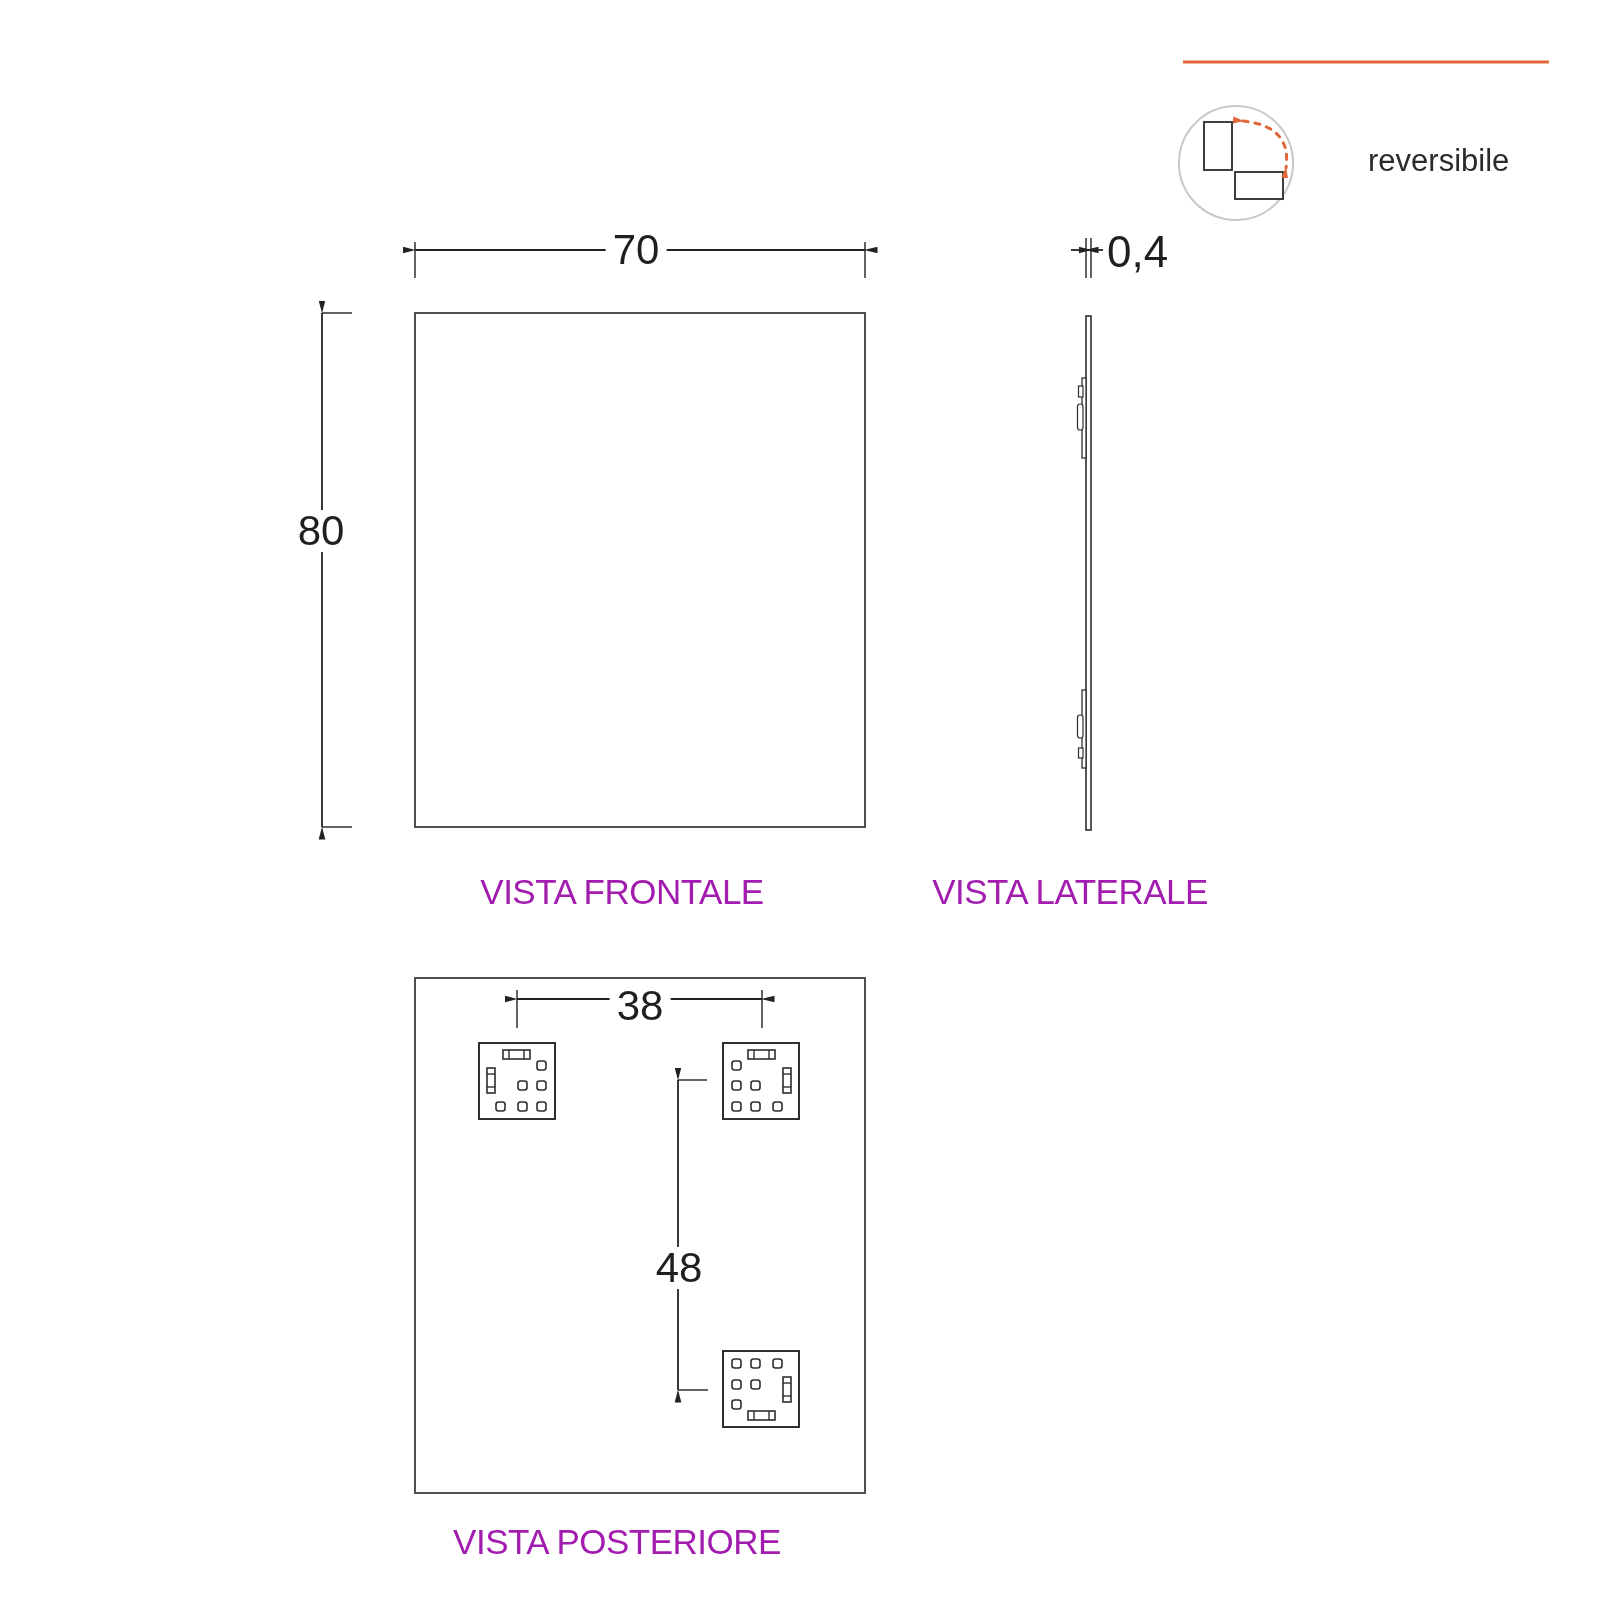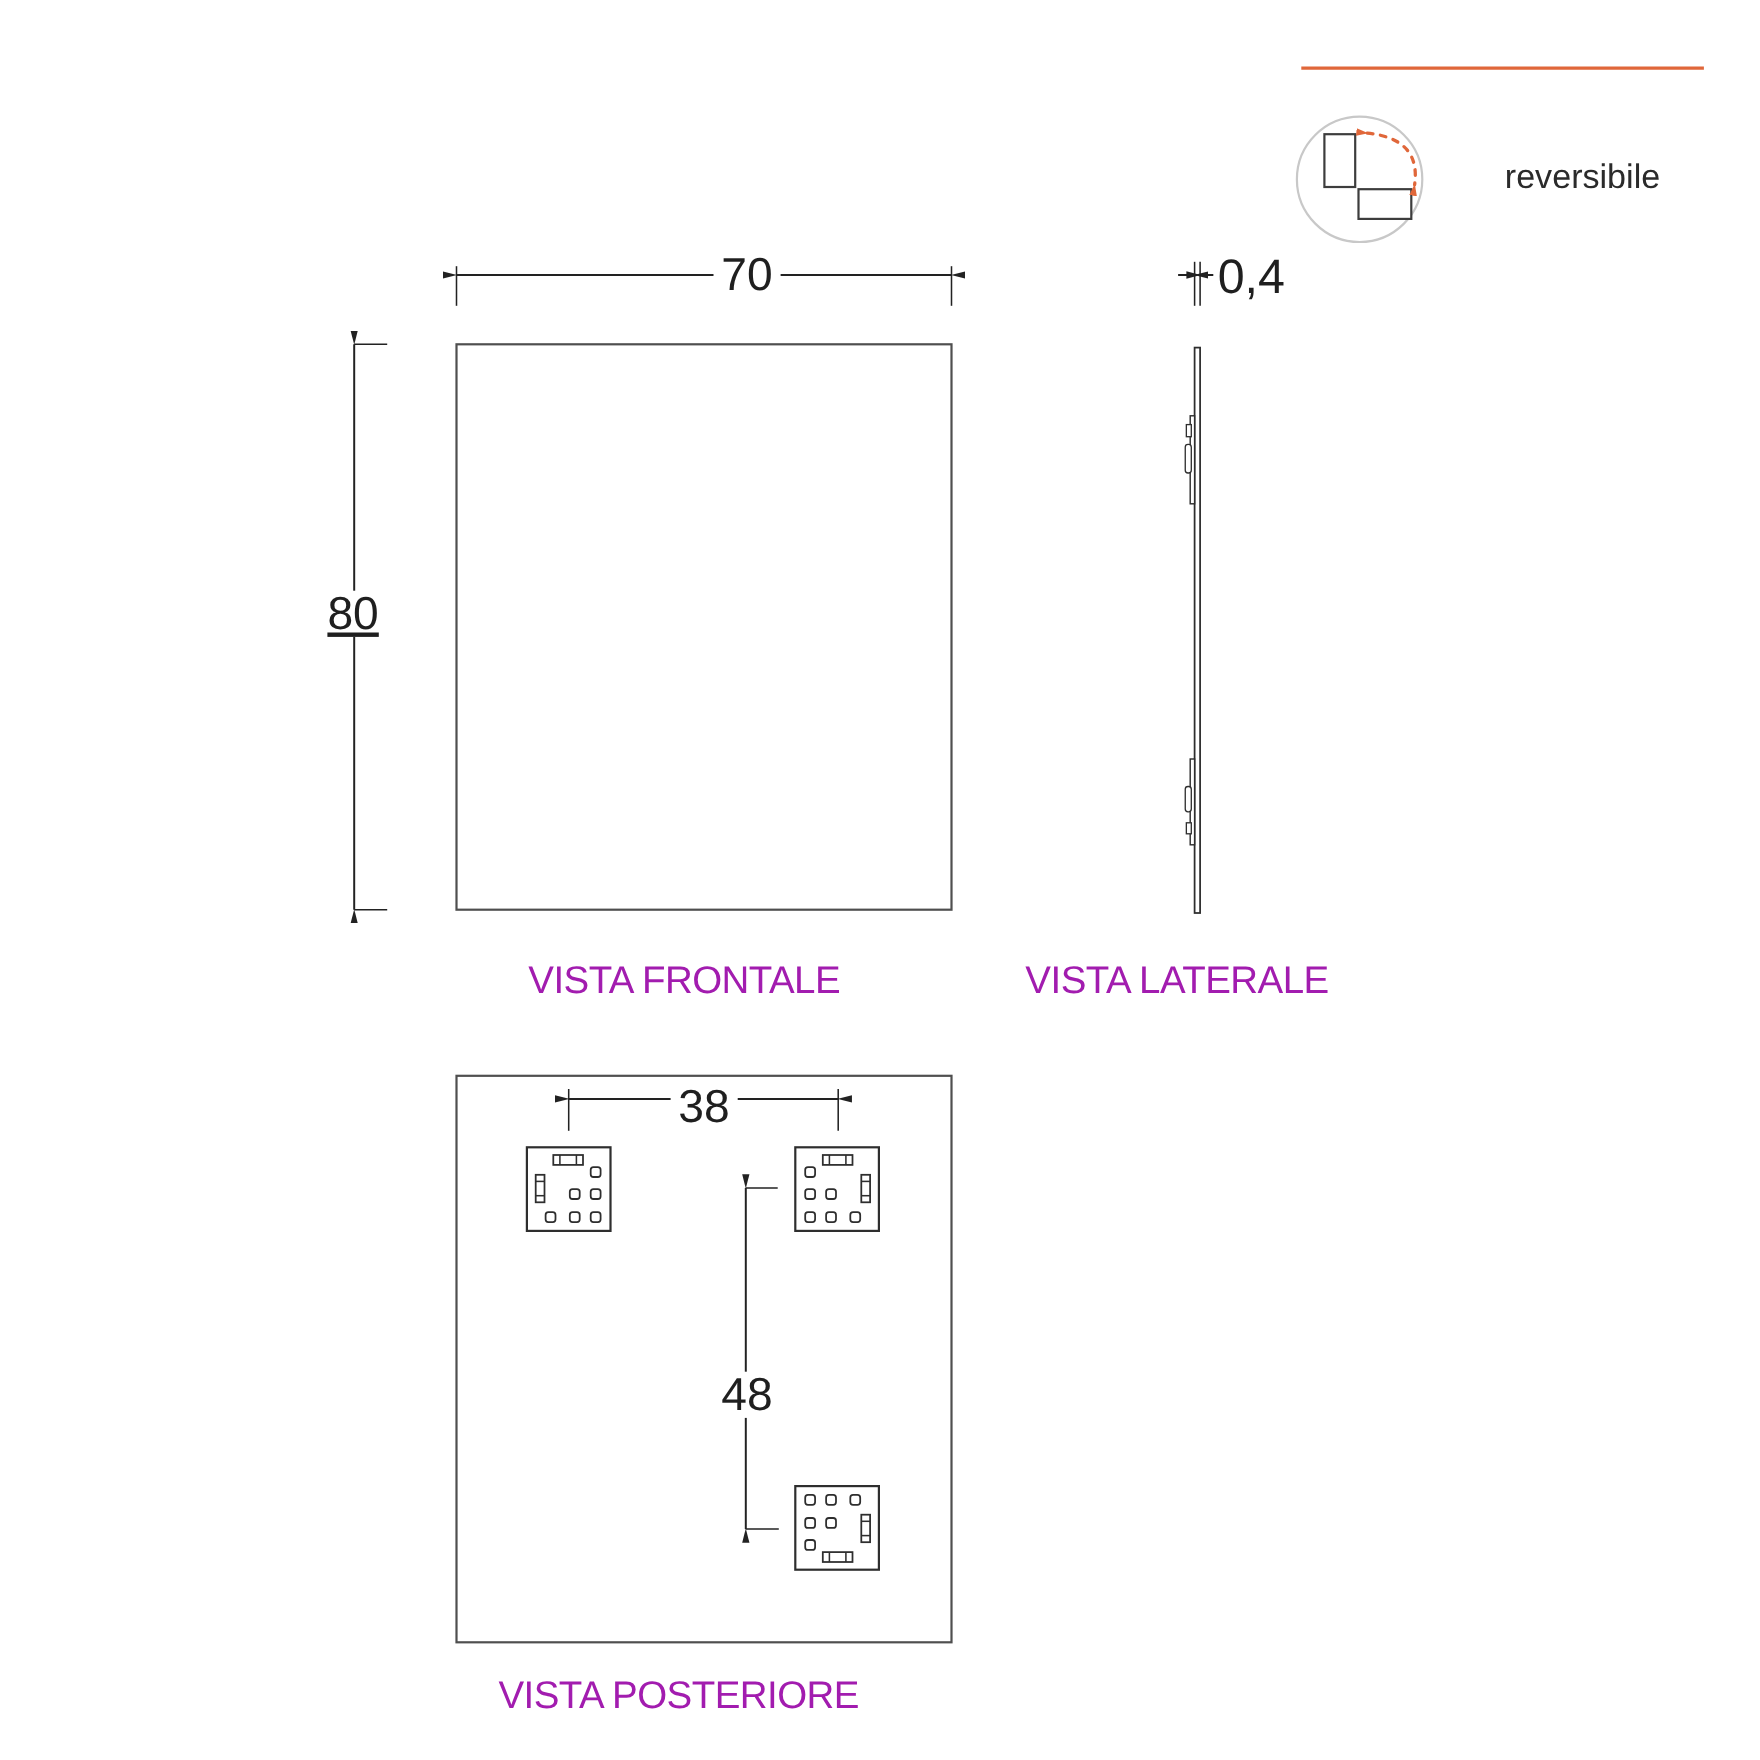--- a/index.html
+++ b/index.html
@@ -118,23 +118,23 @@
       <line x1="517" y1="999" x2="762" y2="999" stroke-width="1.8" marker-start="url(#arr)" marker-end="url(#arr)"></line>
     </g>
 
     <g stroke="#222222">
       <line x1="678" y1="1080" x2="707" y2="1080" stroke-width="1.4"></line>
       <line x1="678" y1="1390" x2="708" y2="1390" stroke-width="1.4"></line>
       <line x1="678" y1="1080" x2="678" y2="1390" stroke-width="1.8" marker-start="url(#arr)" marker-end="url(#arr)"></line>
     </g>
   </svg>
 
-  <div class="dim-label" style="left:636px;top:250px;margin-left:43px;">70</div>
+  <div class="dim-label" style="left:636px;top:250px;">70</div>
 
-  <div class="dim-label" style="left:321px;top:558px;text-decoration:underline;">80</div>
+  <div class="dim-label" style="left:321px;top:531px;">80</div>
 
   <div class="dim-label left-anchored" style="left:1107px;top:252px;font-size:44px;">0,4</div>
 
   <div class="dim-label" style="left:640px;top:1006px;">38</div>
 
   <div class="dim-label" style="left:679px;top:1239px;margin-top:29px;">48</div>
 
   <div class="caption" style="left:622px;top:891px;">VISTA FRONTALE</div>
 
   <div class="caption" style="left:1070px;top:891px;">VISTA LATERALE</div>

